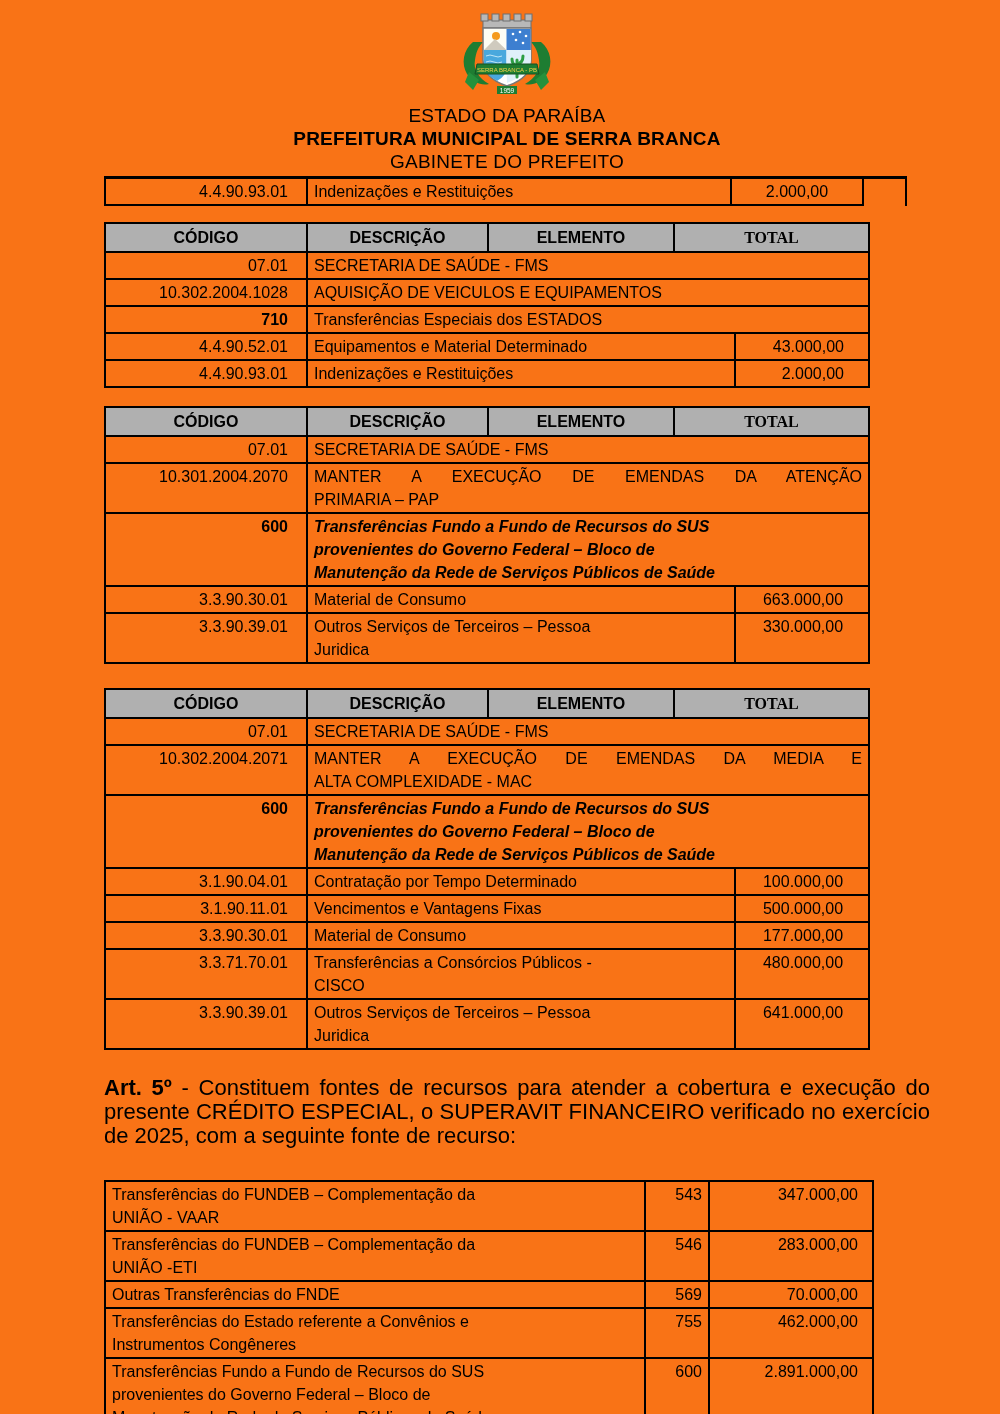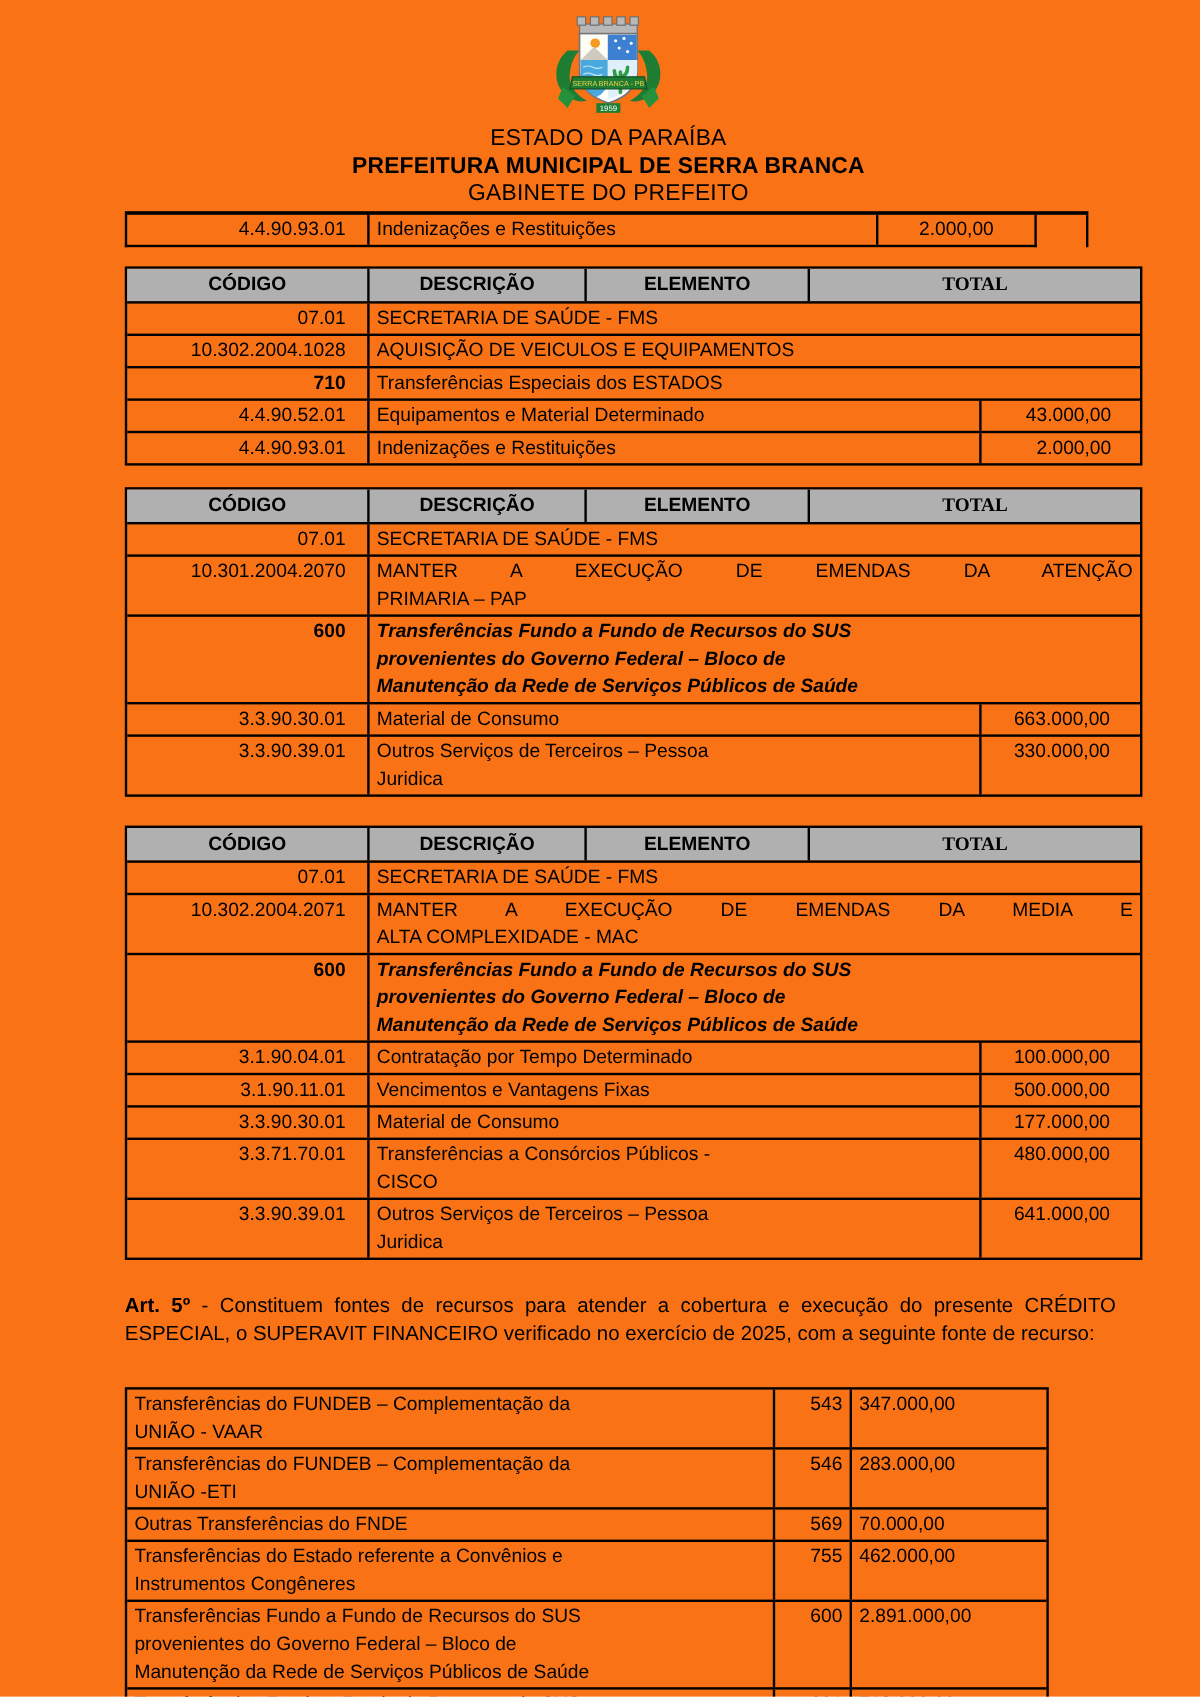--- a/index.html
+++ b/index.html
@@ -14,21 +14,21 @@
   }
   
   .letterhead{ text-align:center; padding-top:12px; padding-left:14px; }
   .crest{ display:block; margin:0 auto 4px auto; }
   .lh-line{ font-size:19px; line-height:23px; letter-spacing:0.2px; }
   .lh-bold{ font-weight:bold; }
   .topline{ width:803px; height:3px; background:#000; }
   .toprow-area{ position:relative; width:803px; }
   .toprow{ width:760px; border:2px solid #000; border-top:none; display:flex; box-sizing:border-box; }
   .spur{ position:absolute; top:3px; right:0; width:2px; height:27px; background:#000; }
-  .btable{ width:848px; border:2px solid #000; box-sizing:border-box; margin-left:104px; }
+  .btable{ width:766px; border:2px solid #000; box-sizing:border-box; margin-left:104px; }
   .brow{ display:flex; border-top:2px solid #000; box-sizing:border-box; }
   .brow.first{ border-top:none; }
   .cell{ box-sizing:border-box; padding:1px 6px; line-height:23px; font-size:16px; border-left:2px solid #000; }
   .cell:first-child{ border-left:none; }
   .hdr{ background:#b0b0b0; font-weight:bold; text-align:center; }
   .hdr .cell{ padding-top:2px; padding-bottom:2px; }
   .h-code{ flex:0 0 200px; }
   .h-desc{ flex:0 0 181px; }
   .h-elem{ flex:0 0 186px; }
   .h-total{ flex:1;font-family:Liberation Serif, serif; }
@@ -38,26 +38,26 @@
   .val-right{ text-align:right; padding-right:24px; }
   .val-left{ text-align:center; padding-left:8px; }
   .val-center{ text-align:center; }
   .bold{ font-weight:bold; }
   .bi{ font-weight:bold; font-style:italic; }
   .jline{ text-align:justify; text-align-last:justify; }
   
   .stable{ width:770px; border:2px solid #000; box-sizing:border-box; margin-left:104px; }
   .s-desc{ flex:1; text-align:left;border-radius:22px; }
   .s-code{ flex:0 0 64px; text-align:right; padding-left:8px; }
-  .s-total{ flex:0 0 164px; text-align:left; padding-right:14px; }
+  .s-total{ flex:0 0 164px; text-align:right; padding-right:14px; }
   
   .para{
     margin:26px 70px 16px 104px;
     width:826px;
-    font-size:17px;
+    font-size:22px;
     line-height:24px;
     text-align:justify;
   }
   .gap16{ height:16px; } .gap18{ height:18px; } .gap24{ height:24px; }
 </style>
 </head>
 <body>
 
 <div class="page">
 

